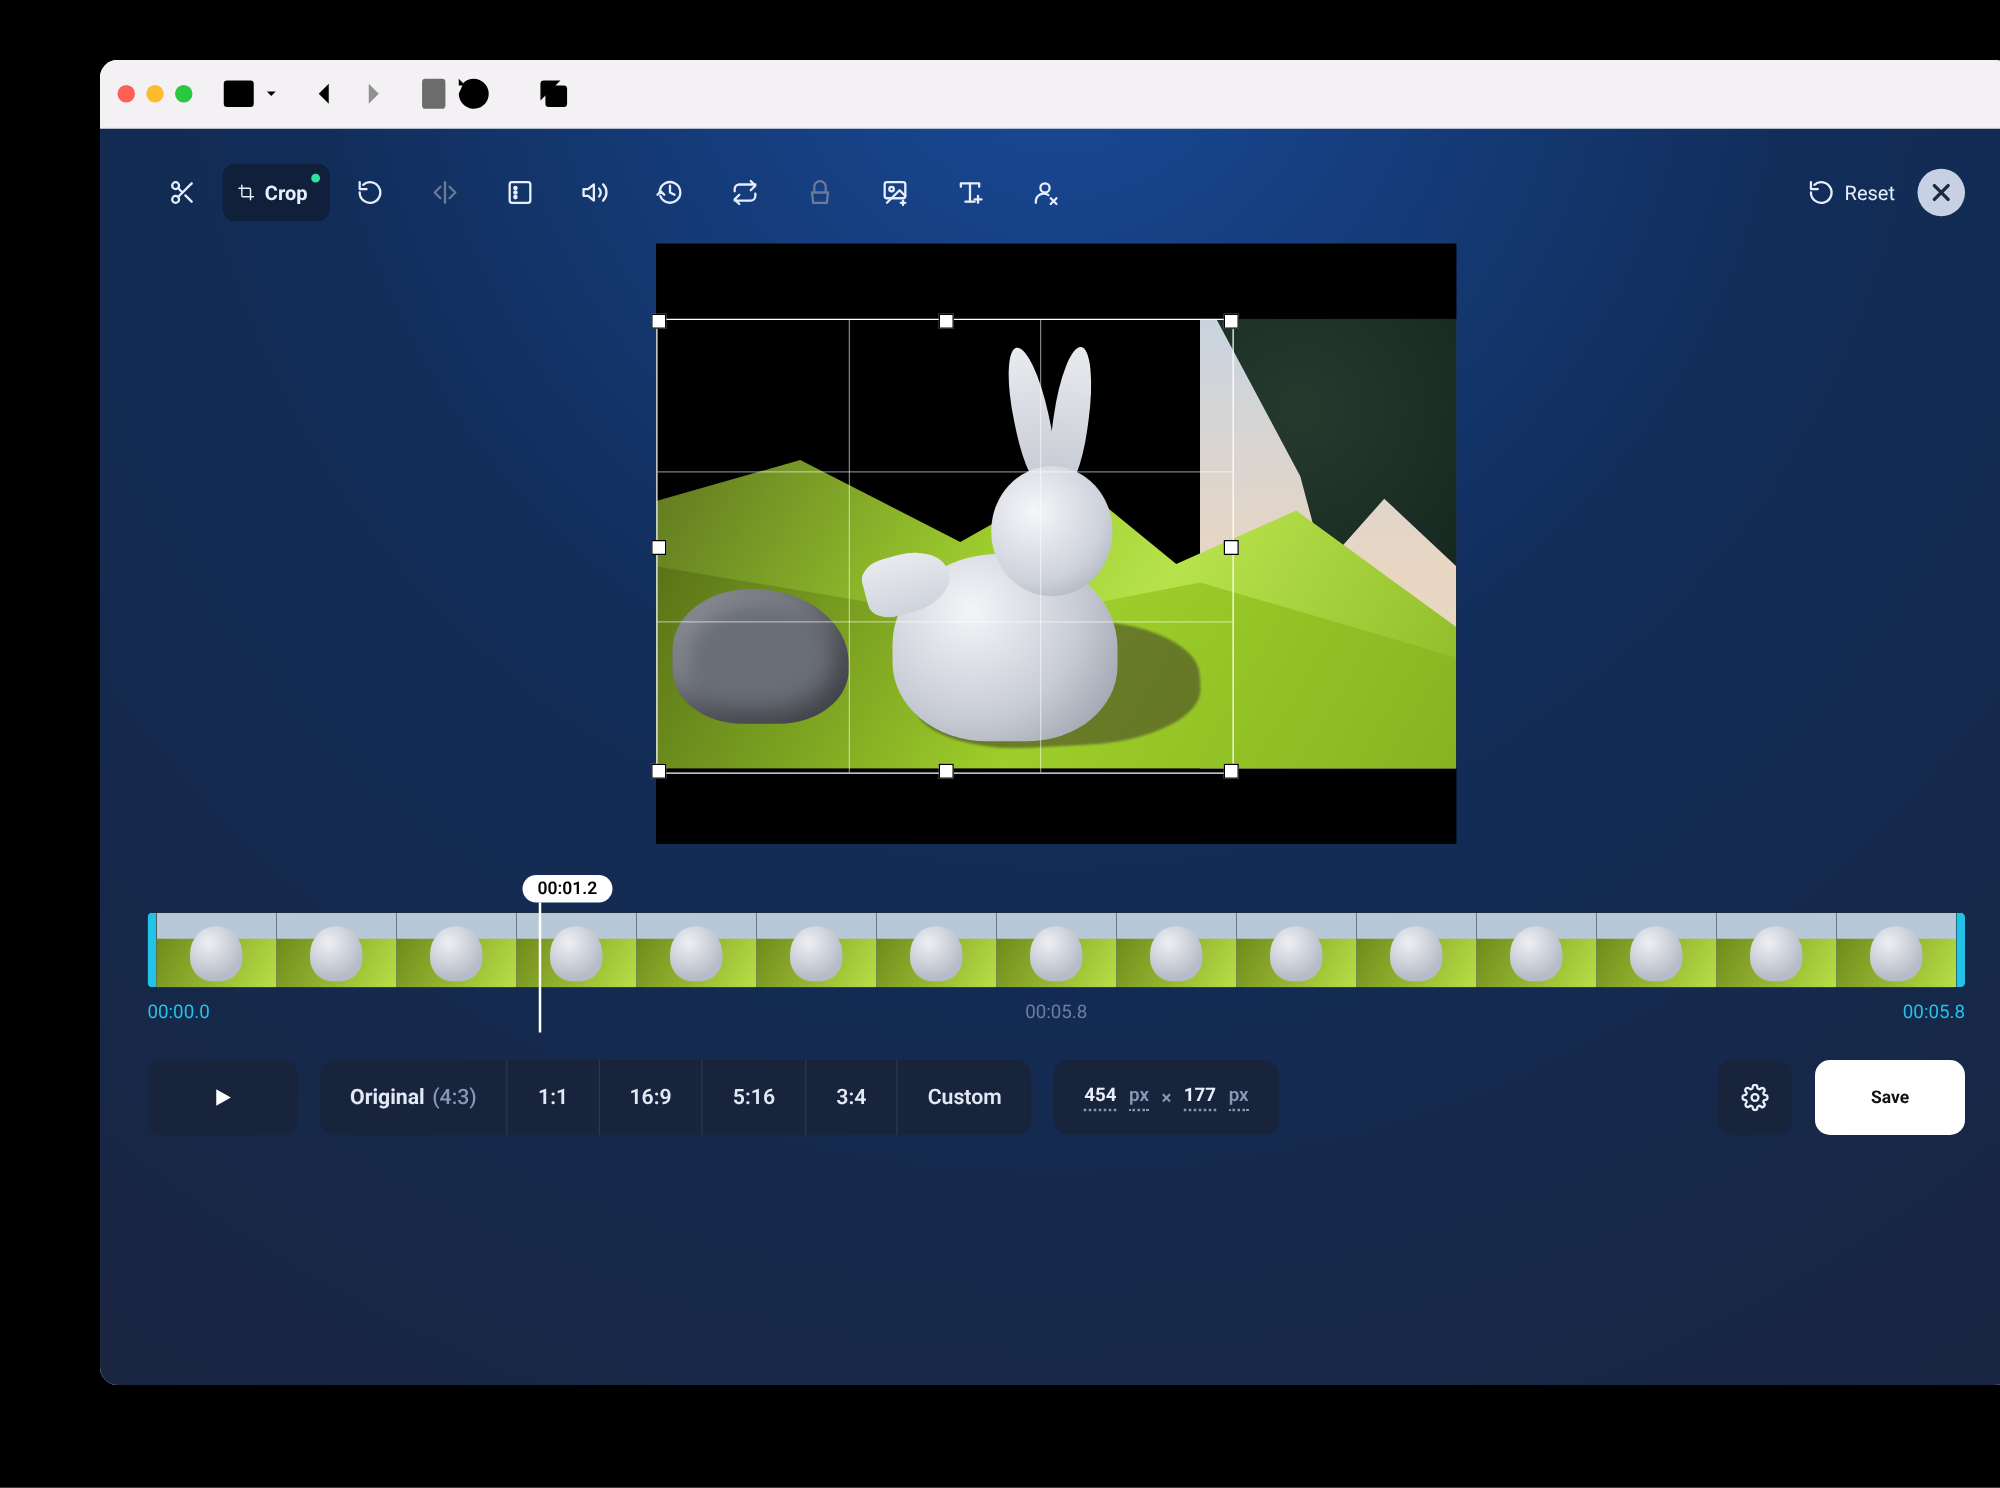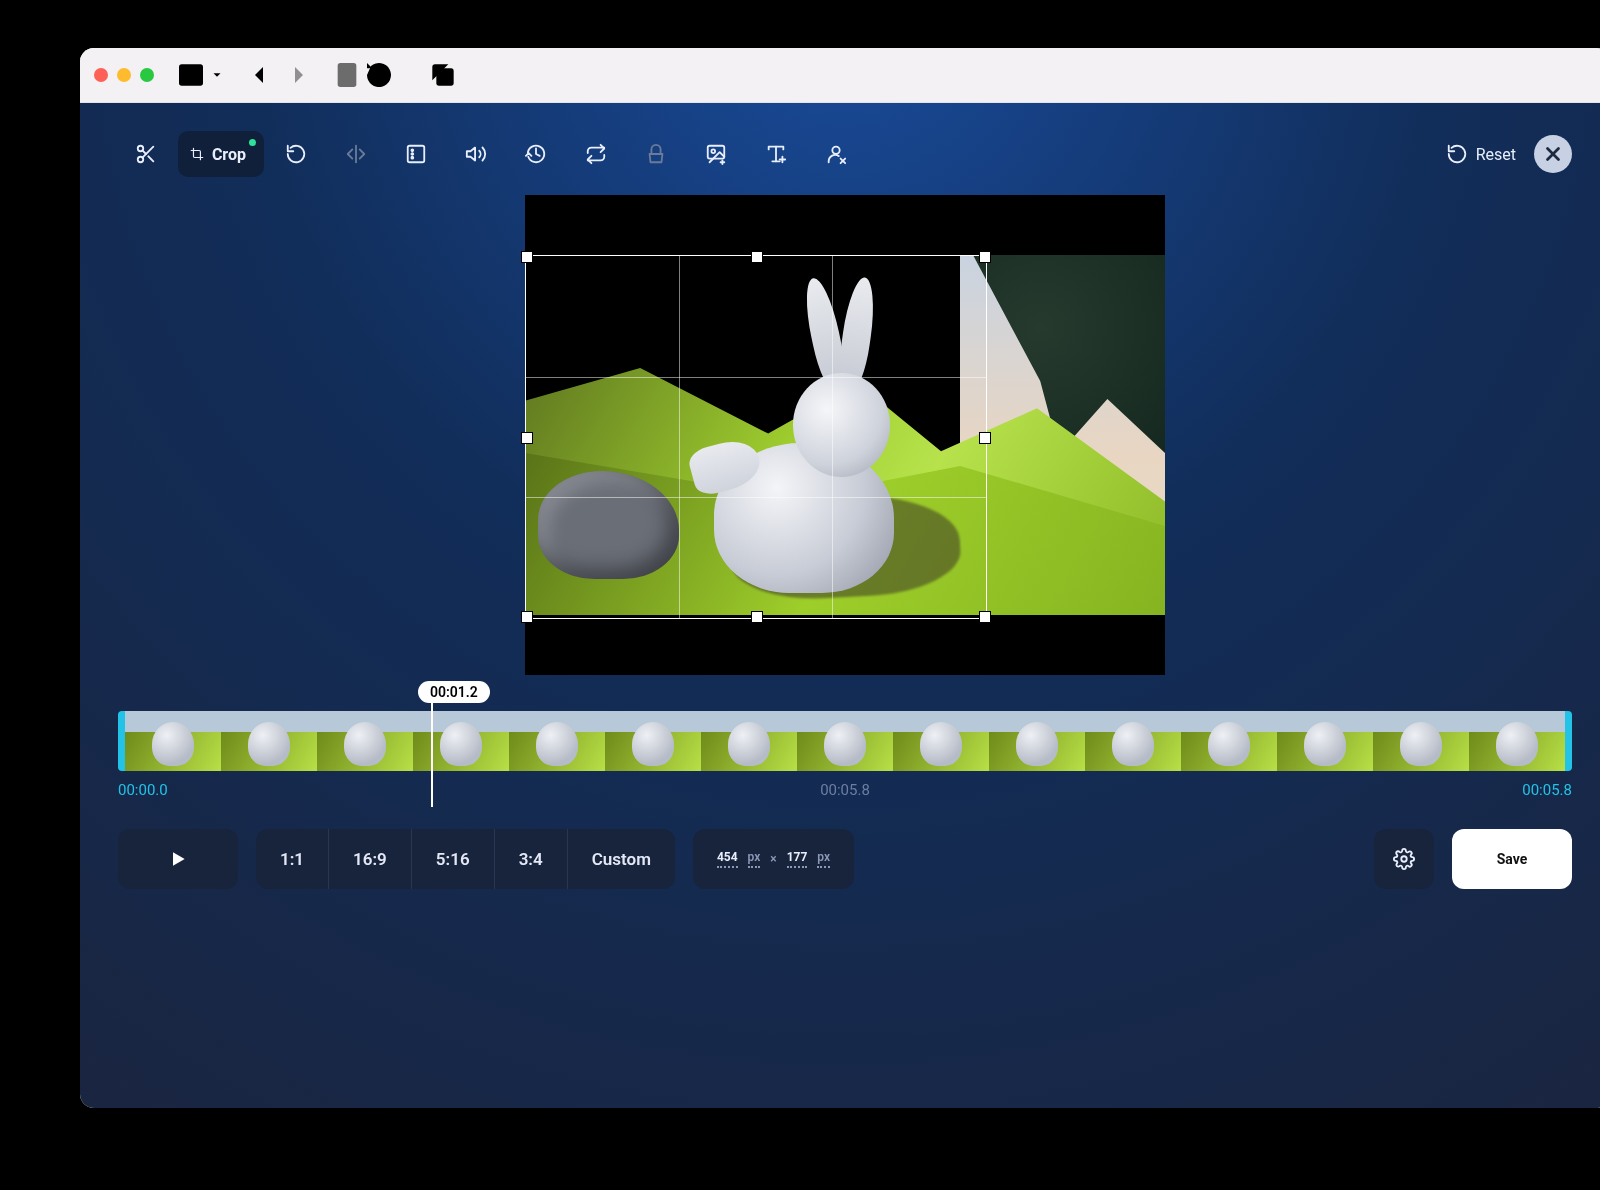--- a/index.html
+++ b/index.html
@@ -50,40 +50,40 @@
   .bunny .ear.e1{left:52%;bottom:78%;transform:rotate(-12deg);}
   .bunny .ear.e2{left:66%;bottom:78%;transform:rotate(8deg);}
   .bunny .arm{position:absolute;left:0;bottom:40%;width:30%;height:18%;background:linear-gradient(#e8eaef,#cfd3dc);border-radius:30% 50% 50% 30%;transform:rotate(-15deg);}
   
   .crop-rect{position:absolute;left:0;top:60px;width:460px;height:362px;border:1px solid #fff;}
   .crop-grid{position:absolute;border-color:rgba(255,255,255,.6);}
   .cg-v{top:0;bottom:0;width:0;border-left:1px solid rgba(255,255,255,.5);}
   .cg-h{left:0;right:0;height:0;border-top:1px solid rgba(255,255,255,.5);}
   .handle{position:absolute;width:10px;height:10px;background:#fff;border:1px solid #000;}
   
-  .timeline-wrap{margin-top:36px;position:relative;}
+  .timeline-wrap{margin-top:55px;position:relative;}
   .playhead-label{position:absolute;top:-30px;left:300px;background:#fff;color:#000;border-radius:14px;padding:3px 12px;font-size:14px;font-weight:600;}
   .track{position:relative;height:60px;background:#000;border-radius:4px;border-left:7px solid #22c3e6;border-right:7px solid #22c3e6;display:flex;overflow:hidden;}
   .thumb{flex:1;height:100%;position:relative;overflow:hidden;}
   .thumb .mini-sky{position:absolute;inset:0;background:#b7c8d8;}
   .thumb .mini-grass{position:absolute;left:0;right:0;bottom:0;height:65%;background:linear-gradient(120deg,#6f8a1a,#b8e046);}
   .thumb .mini-bun{position:absolute;left:28%;bottom:8%;width:44%;height:74%;background:radial-gradient(circle at 35% 30%, #eef0f4, #b6bcc7 70%);border-radius:50% 50% 42% 42%;}
   .playhead{position:absolute;top:-8px;bottom:-8px;left:313px;width:2px;background:#fff;}
   .tlabels{display:flex;justify-content:space-between;margin-top:10px;font-size:15px;}
   .tlabels .edge{color:#22c3e6;}
   .tlabels .mid{color:#6d7ea0;}
   
   .bottombar{margin-top:30px;display:flex;align-items:center;gap:18px;}
   .play{width:120px;height:60px;background:#18233c;border-radius:12px;display:flex;align-items:center;justify-content:center;color:#fff;}
   .ratios{display:flex;background:#18233c;border-radius:12px;overflow:hidden;height:60px;}
   .ratio{padding:0 24px;display:flex;align-items:center;border-left:1px solid #2b3752;font-size:17px;color:#e3e8f6;font-weight:600;white-space:nowrap;}
   .ratio:first-child{border-left:none;}
   .ratio.orig{font-weight:700;}
   .ratio .sub{color:#8a97b5;font-weight:500;margin-left:6px;}
-  .dims{height:60px;padding:0 24px;background:#18233c;border-radius:12px;display:flex;align-items:center;gap:10px;font-size:12px;font-weight:700;}
+  .dims{height:60px;padding:0 24px;background:#18233c;border-radius:12px;display:flex;align-items:center;gap:10px;font-size:15px;font-weight:700;}
   .dims .unit{color:#8a97b5;font-weight:600;border-bottom:2px dotted #8a97b5;padding-bottom:2px;}
   .dims .x{color:#8a97b5;font-weight:600;}
   .dims .n{border-bottom:2px dotted #8a97b5;padding-bottom:2px;}
   .gear{width:60px;height:60px;background:#18233c;border-radius:12px;display:flex;align-items:center;justify-content:center;}
   .save{width:120px;height:60px;background:#fff;color:#111;border-radius:12px;display:flex;align-items:center;justify-content:center;font-weight:700;font-size:14px;}
   .gear svg,.reset svg,.close svg,.play svg{width:22px;height:22px;stroke:currentColor;fill:none;stroke-width:2;stroke-linecap:round;stroke-linejoin:round;}
   .play svg{width:20px;height:20px;fill:#fff;stroke:none;}
 </style>
 </head>
 <body>
@@ -383,20 +383,24 @@
         </div>
       </div>
 
       <div class="bottombar">
         <div class="play">
           <svg viewBox="0 0 24 24">
               <polygon points="6 4 20 12 6 20"></polygon>
             </svg>
         </div>
         <div class="ratios">
+          <div class="ratio orig">
+            <span>Original</span>
+            <span class="sub">(4:3)</span>
+          </div>
           <div class="ratio">1:1</div>
           <div class="ratio">16:9</div>
           <div class="ratio">5:16</div>
           <div class="ratio">3:4</div>
           <div class="ratio">Custom</div>
         </div>
         <div class="dims">
           <span class="n">454</span>
           <span class="unit">px</span>
           <span class="x">×</span>

